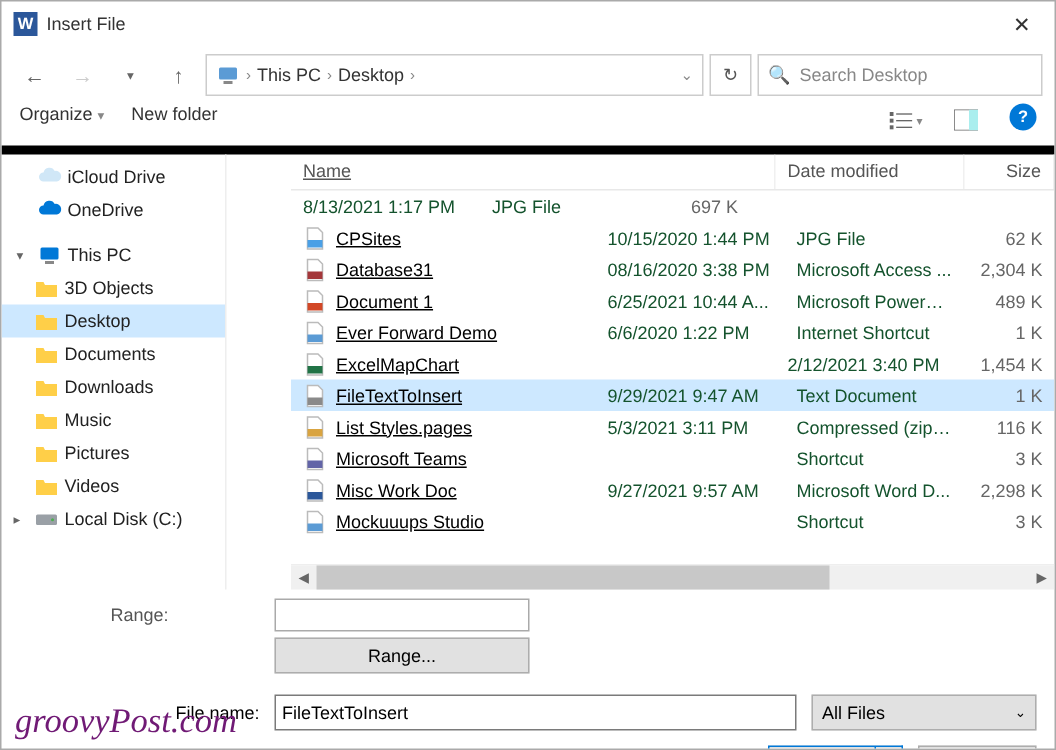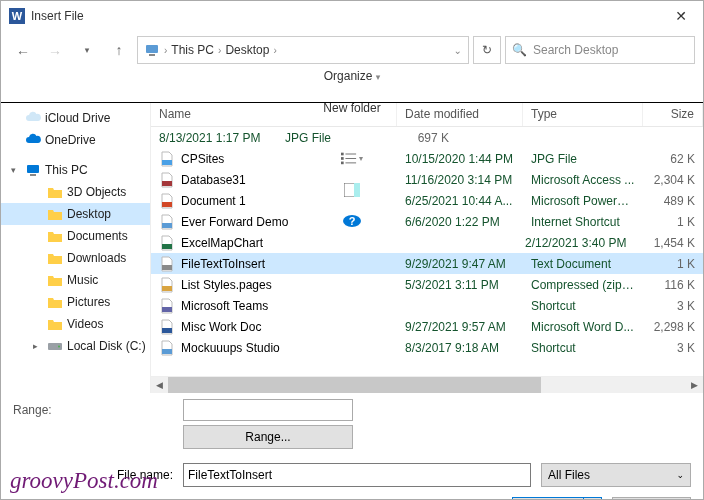--- a/index.html
+++ b/index.html
@@ -9,51 +9,51 @@
 .title { flex: 1; color:#333; }
 .close-x { font-size:14px; color:#333; padding:4px 8px; cursor:pointer;}
 .navrow { display:flex; align-items:center; height:38px; padding:0 8px; gap:4px;}
 .navbtn { width:28px;height:28px;display:flex;align-items:center;justify-content:center;color:#666;border:none;background:none;cursor:pointer;font-size:14px;}
 .navbtn.disabled{color:#ccc;}
 .path { flex:1; display:flex; align-items:center; height:28px; border:1px solid #ccc; padding:0 6px; gap:4px; color:#333;}
 .path .chev{color:#888;font-size:10px;}
 .pc-ico{width:16px;height:16px;display:inline-block;}
 .refresh{width:28px;height:28px;border:1px solid #ccc;display:flex;align-items:center;justify-content:center;cursor:pointer;color:#555;}
 .search{width:190px;height:28px;border:1px solid #ccc;display:flex;align-items:center;padding:0 6px;color:#888;gap:6px;}
-.toolbar{display:flex;align-items:center;height:34px;padding:0 12px;gap:18px;color:#333;border-bottom:1px solid #000000;flex-direction:column;}
+.toolbar{display:flex;align-items:flex-start;height:34px;padding:0 12px;gap:18px;color:#333;border-bottom:6px solid #000000;}
 .toolbar .sp{flex:1;}
 .tbico{width:22px;height:22px;display:flex;align-items:center;justify-content:center;color:#555;cursor:pointer;}
 .helpico{width:18px;height:18px;border-radius:50%;background:#0078d7;color:#fff;display:flex;align-items:center;justify-content:center;font-size:11px;font-weight:bold;}
-.main{display:flex;height:290px;}
+.main{display:flex;height:290px;gap:43px;}
 .tree{width:150px;border-right:1px solid #eee;overflow-y:auto;padding-top:4px;}
 .tnode{display:flex;align-items:center;height:22px;padding-left:10px;gap:4px;cursor:pointer;color:#222;}
-.tnode.lv1{padding-left:32px;}
+.tnode.lv1{padding-left:8px;}
 .tnode.sel{background:#cde8ff;}
 .tchev{width:10px;font-size:9px;color:#666;}
 .tico{width:16px;height:14px;display:inline-flex;align-items:center;justify-content:center;}
 .files{flex:1;display:flex;flex-direction:column;overflow:hidden;}
 .fhdr{display:flex;height:24px;border-bottom:1px solid #e8e8e8;color:#555;}
 .fhdr > div{padding:4px 8px;border-right:1px solid #f0f0f0;}
-.c-name{flex:1;}
+.c-name{flex:1;text-decoration:underline;}
 .c-date{width:126px;}
 .c-type{width:120px;}
 .c-size{width:60px;text-align:right;}
 .flist{flex:1;overflow-y:auto;overflow-x:hidden;}
 .frow{display:flex;height:21px;align-items:center;cursor:pointer;}
 .frow.sel{background:#cde8ff;}
 .frow .c-name{display:flex;align-items:center;gap:6px;padding-left:8px;white-space:nowrap;overflow:hidden;text-overflow:ellipsis;}
 .frow .c-date,.frow .c-type{padding:0 8px;color:#14532d;white-space:nowrap;overflow:hidden;text-overflow:ellipsis;}
 .frow .c-size{padding-right:8px;color:#666;}
 .fico{width:16px;height:16px;flex-shrink:0;}
 .hsb{height:17px;display:flex;align-items:center;border-top:1px solid #eee;}
 .hsb .l,.hsb .r{width:17px;height:17px;background:#f0f0f0;display:flex;align-items:center;justify-content:center;font-size:9px;color:#666;}
 .hsb .track{flex:1;height:17px;background:#f0f0f0;position:relative;}
 .hsb .thumb{position:absolute;left:0;top:0;width:72%;height:100%;background:#c8c8c8;}
 .range-area{display:flex;align-items:center;gap:10px;padding:6px 12px 2px 12px;}
-.range-area .lbl{width:160px;text-align:left;color:#555;}
+.range-area .lbl{width:160px;text-align:center;color:#555;}
 .range-inp{width:170px;height:22px;border:1px solid #aaa;padding:0 4px;}
 .range-btn-row{display:flex;padding:2px 12px 8px 12px;}
 .range-btn-row .spacer{width:170px;}
 .range-btn{width:170px;height:24px;border:1px solid #adadad;background:#e1e1e1;cursor:pointer;}
 .filename-row{display:flex;align-items:center;gap:10px;padding:6px 12px;}
 .filename-row .lbl{width:160px;text-align:right;color:#000000;}
 .fname-inp{flex:1;height:24px;border:1px solid #7a7a7a;padding:0 4px;}
 .filter{width:150px;height:24px;border:1px solid #adadad;background:#e1e1e1;padding:0 6px;display:flex;align-items:center;justify-content:space-between;cursor:pointer;}
 .btnrow{display:flex;align-items:center;gap:10px;padding:4px 12px 8px 12px;justify-content:flex-end;}
 .insert-wrap{display:flex;}
@@ -225,21 +225,20 @@
             <circle cx="12" cy="7.5" r="1" fill="#4caf50"></circle>
           </svg>
         </span>
         <span>Local Disk (C:)</span>
       </div>
     </div>
   <div class="files">
     <div class="fhdr">
       <div class="c-name">Name</div>
       <div class="c-date">Date modified</div>
-      <div class="c-type">Type</div>
       <div class="c-size">Size</div>
     </div>
     <div class="flist" id="flist">
         <div class="frow">
           <div class="c-date">8/13/2021 1:17 PM</div>
           <div class="c-type">JPG File</div>
           <div class="c-size">697 K</div>
         </div>
         <div class="frow">
           <div class="c-name">
@@ -258,21 +257,21 @@
         <div class="frow">
           <div class="c-name">
             <span class="fico">
               <svg width="16" height="16" viewBox="0 0 16 16">
                 <path d="M3 1h7l3 3v11H3z" fill="#fff" stroke="#bbb"></path>
                 <rect x="3" y="9" width="10" height="5" fill="#a4373a"></rect>
               </svg>
             </span>
             <span>Database31</span>
           </div>
-          <div class="c-date">11/16/2020 3:14 PM</div>
+          <div class="c-date">08/16/2020 3:38 PM</div>
           <div class="c-type">Microsoft Access ...</div>
           <div class="c-size">2,304 K</div>
         </div>
         <div class="frow">
           <div class="c-name">
             <span class="fico">
               <svg width="16" height="16" viewBox="0 0 16 16">
                 <path d="M3 1h7l3 3v11H3z" fill="#fff" stroke="#bbb"></path>
                 <rect x="3" y="9" width="10" height="5" fill="#d24726"></rect>
               </svg>
@@ -368,21 +367,20 @@
         <div class="frow">
           <div class="c-name">
             <span class="fico">
               <svg width="16" height="16" viewBox="0 0 16 16">
                 <path d="M3 1h7l3 3v11H3z" fill="#fff" stroke="#bbb"></path>
                 <rect x="3" y="9" width="10" height="5" fill="#5b9bd5"></rect>
               </svg>
             </span>
             <span>Mockuuups Studio</span>
           </div>
-          <div class="c-date">8/3/2017 9:18 AM</div>
           <div class="c-type">Shortcut</div>
           <div class="c-size">3 K</div>
         </div>
       </div>
     <div class="hsb">
       <div class="l">◀</div>
       <div class="track">
           <div class="thumb"></div>
         </div>
       <div class="r">▶</div>

